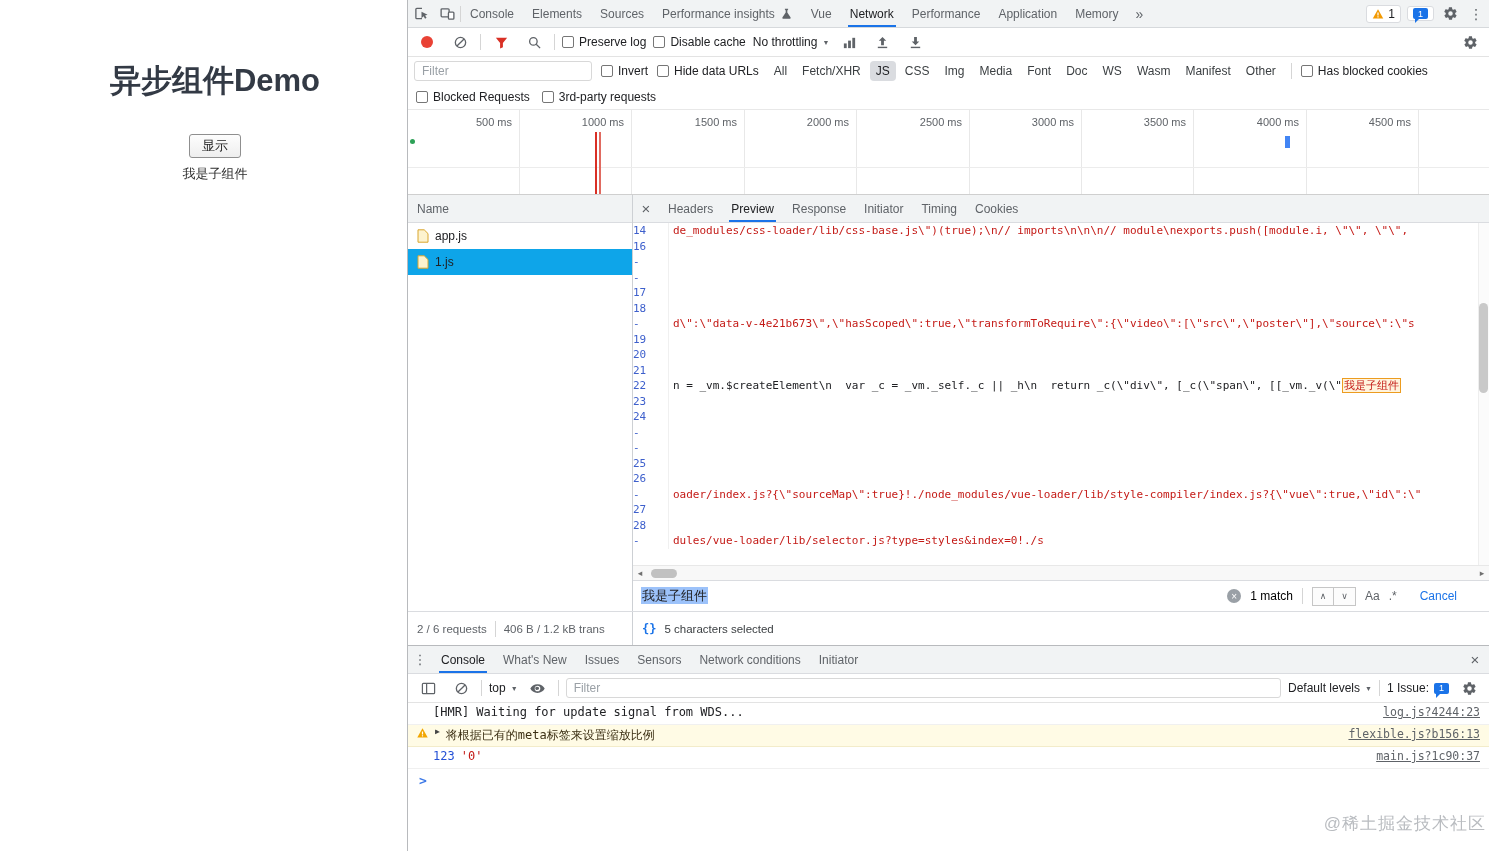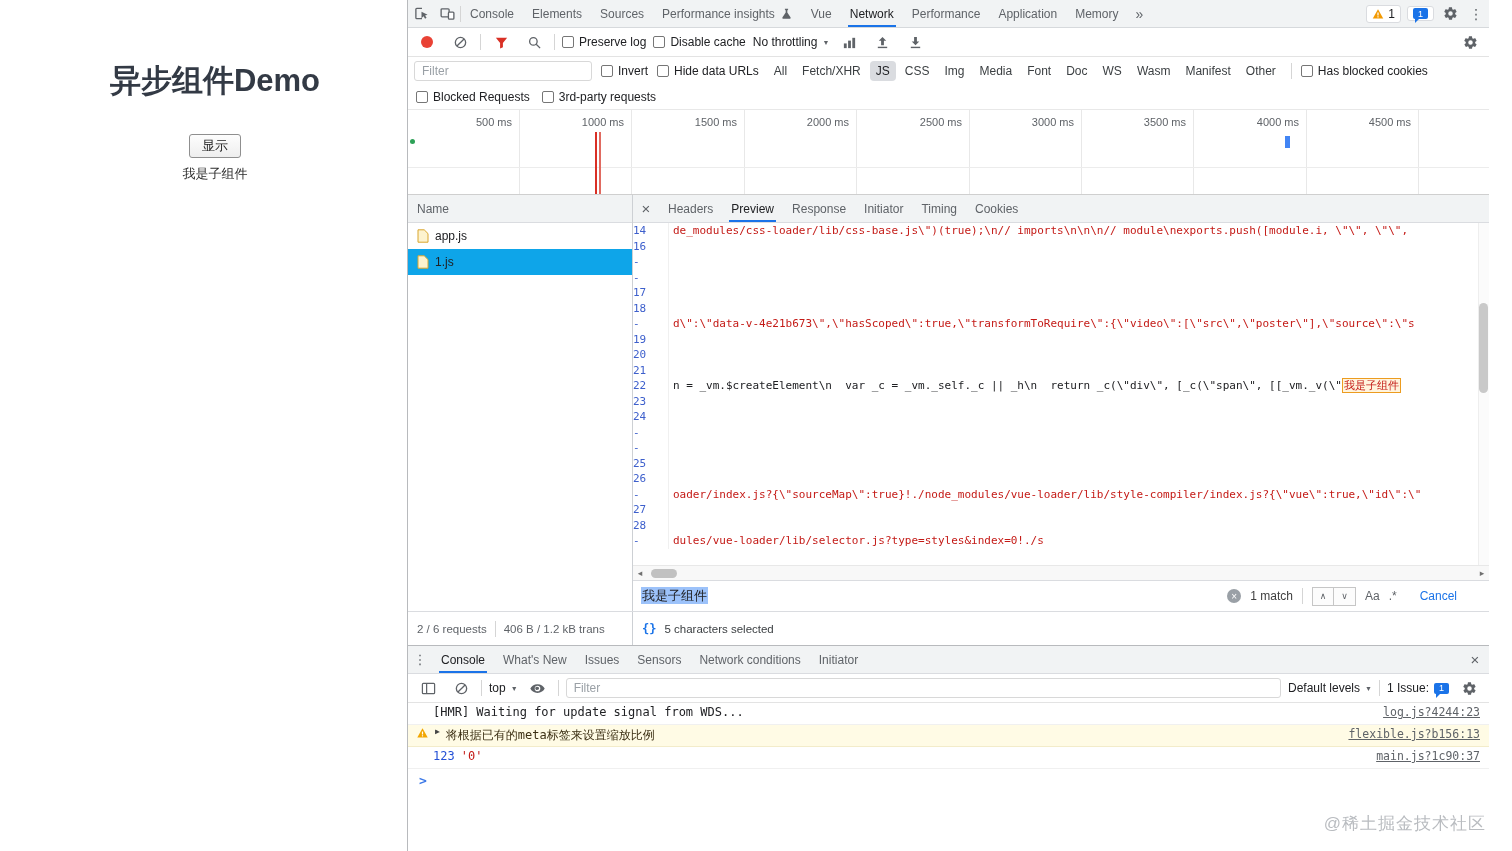--- a/index.html
+++ b/index.html
@@ -82,21 +82,21 @@
 
   .hscroll { height:15px; flex:none; position:relative; background:#f8f8f8; border-top:1px solid #e8e8e8; }
   .harrow { position:absolute; top:0; width:14px; height:14px; display:flex; align-items:center; justify-content:center; color:#707070; font-size:9px; }
   .harrow.l { left:0; } .harrow.r { right:0; }
   .hthumb { position:absolute; left:18px; top:3px; width:26px; height:9px; background:#c1c1c1; border-radius:5px; }
 
   .search-row { height:31px; flex:none; border-top:1px solid #dadce0; display:flex; align-items:center; gap:9px; padding:0 32px 0 8px; }
   .query { flex:1; font-size:13px; color:#202124; }
   .seltext { background:#9cc2fa; padding:1px 1px; }
   .cclear { width:14px; height:14px; border-radius:50%; background:#9aa0a6; color:#fff; font-size:10px; display:flex; align-items:center; justify-content:center; flex:none; }
-  .matches { color:#404040; white-space:nowrap; }
+  .matches { color:#000000; white-space:nowrap; }
   .nav-group { display:flex; }
   .nav-btn { width:22px; height:19px; border:1px solid #c6c6c6; background:#fcfcfc; color:#5f6368; font-size:9px; display:flex; align-items:center; justify-content:center; }
   .nav-btn + .nav-btn { border-left:none; }
   .toggle { color:#5f6368; font-size:12px; }
   .cancel { color:#1a73e8; margin-left:14px; }
 
   
   .status-row { height:34px; flex:none; border-top:1px solid #dadce0; display:flex; align-items:stretch; color:#5f6368; font-size:11.5px; }
   .status-left { width:225px; flex:none; border-right:1px solid #cdd0d4; display:flex; align-items:center; gap:8px; padding:0 9px; white-space:nowrap; overflow:hidden; }
   .status-right { flex:1; display:flex; align-items:center; gap:8px; padding:0 9px; color:#3c4043; }

